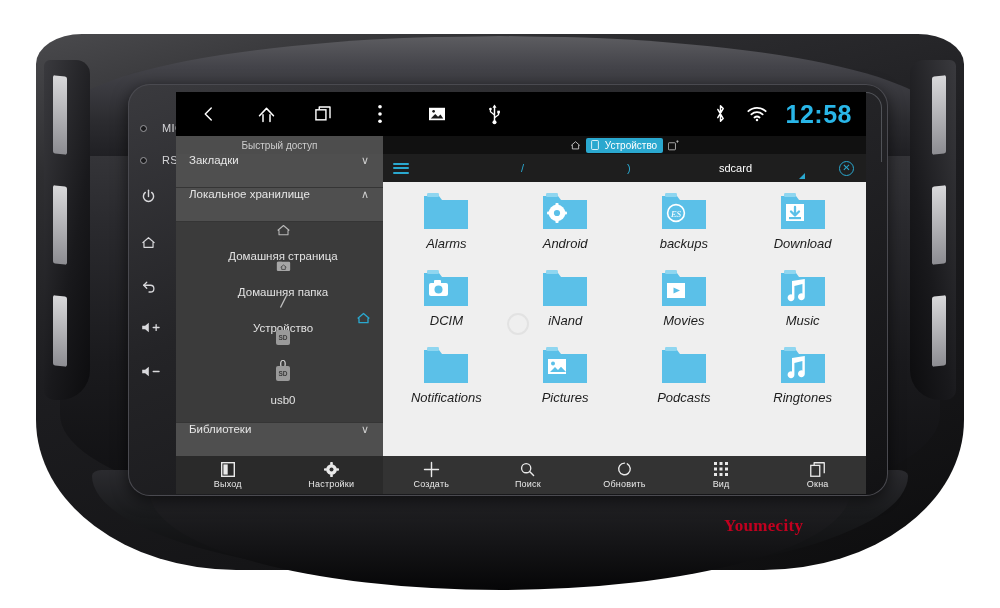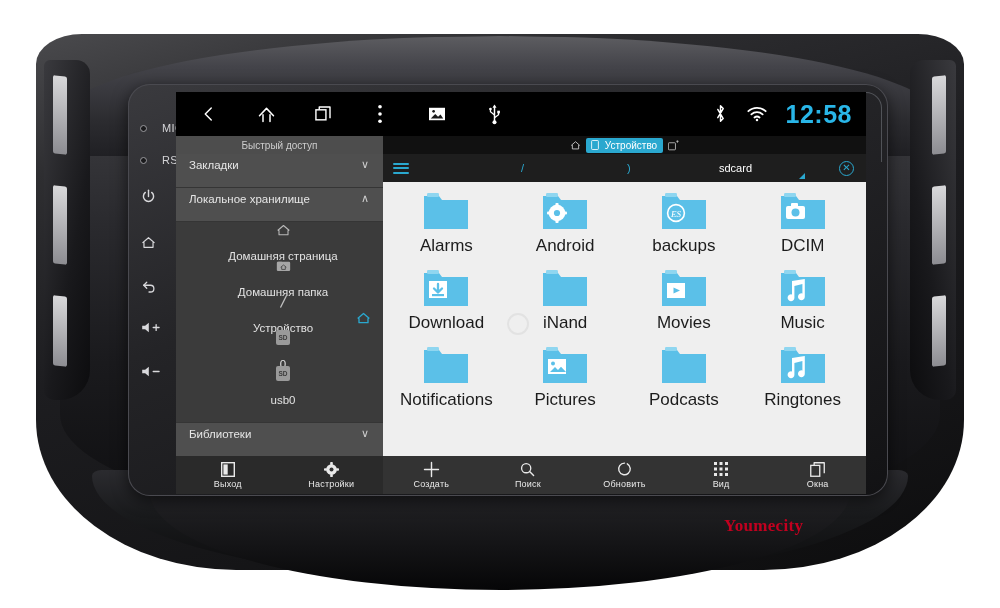--- a/index.html
+++ b/index.html
@@ -100,21 +100,21 @@
     display:flex; align-items:center; gap:4px; line-height:13px;
   }
   .mini-ic { width:11px;height:11px;display:flex;align-items:center;justify-content:center; }
 
   .body { display:flex; height:calc(100% - 44px - 18px - 38px); }
 
   
   .sidebar { width:207px; background:#3b3b3b; display:flex; flex-direction:column; }
   .side-group {
     height:34px; background:#4f4f4f; color:#e6e6e6; font-size:11.5px;
-    display:flex; align-items:flex-end; padding:0 14px 16px 13px;
+    display:flex; align-items:flex-start; padding:0 14px 16px 13px;
     border-bottom:1px solid #353535;
   }
   .side-group .chev { margin-left:auto; font-size:11px; color:#cfcfcf; }
   .side-items { flex:1; }
   .side-item {
     height:36px; display:flex; align-items:center; padding:0 12px 0 19px; gap:13px;
     color:#e2e2e2; font-size:11.5px;flex-direction:column;
   }
   .si-icon { width:15px;height:15px;display:flex;align-items:center;justify-content:center;
              color:#b4b4b4; flex:none; }
@@ -136,21 +136,21 @@
               color:#2aa8cf; font-size:10px; display:flex;align-items:center;justify-content:center;
               line-height:1; margin-left:4px; }
 
   .filegrid {
     flex:1; background:#efefef; display:grid;
     grid-template-columns: repeat(4, 1fr);
     grid-auto-rows: 77px;
     align-content:start; padding:8px 4px 0 4px;
   }
   .file { display:flex; flex-direction:column; align-items:center; justify-content:flex-start; gap:2px; }
-  .fname { font-size:17px; color:#1c1c1c; }
+  .fname { font-size:13px; color:#1c1c1c;font-style:italic; }
   .spinner { position:absolute; width:22px;height:22px;border-radius:50%;
              border:2px solid #e2e2e2; left:124px; top:131px; }
   .grid-wrap { position:relative; flex:1; display:flex; }
 
   
   .toolbar { height:38px; display:flex; }
   .tb-left { width:207px; background:#2a2a2a; display:flex; }
   .tb-right { flex:1; background:#333333; display:flex; }
   .tb-btn { flex:1; display:flex; flex-direction:column; align-items:center; justify-content:center; gap:2px;
             color:#e9e9e9; }
@@ -441,39 +441,39 @@
                 </g>
               </svg>
               <span class="fname">backups</span>
             </div>
 
             <div class="file">
               <svg width="50" height="44" viewBox="0 0 50 44">
                 <path d="M3 6h15l3 4h26v29H3z" fill="#5bc0e8"></path>
                 <rect x="6" y="3" width="12" height="4" rx="1.2" fill="#8fd6f0"></rect>
                 <g>
+                  <rect x="8" y="14" width="18" height="17" fill="#fff"></rect>
+                  <path d="M17 17v7M13 21.5 17 25.5l4-4" stroke="#5bc0e8" stroke-width="2.3" fill="none" stroke-linecap="round" stroke-linejoin="round"></path>
+                  <rect x="11" y="27" width="12" height="2.2" fill="#5bc0e8"></rect>
+                </g>
+              </svg>
+              <span class="fname">Download</span>
+            </div>
+
+            <div class="file">
+              <svg width="50" height="44" viewBox="0 0 50 44">
+                <path d="M3 6h15l3 4h26v29H3z" fill="#5bc0e8"></path>
+                <rect x="6" y="3" width="12" height="4" rx="1.2" fill="#8fd6f0"></rect>
+                <g>
                   <rect x="8" y="16" width="19" height="13" rx="2" fill="#fff"></rect>
                   <rect x="13" y="13" width="7" height="4" rx="1" fill="#fff"></rect>
                   <circle cx="17.5" cy="22.5" r="4" fill="#5bc0e8"></circle>
                 </g>
               </svg>
               <span class="fname">DCIM</span>
-            </div>
-
-            <div class="file">
-              <svg width="50" height="44" viewBox="0 0 50 44">
-                <path d="M3 6h15l3 4h26v29H3z" fill="#5bc0e8"></path>
-                <rect x="6" y="3" width="12" height="4" rx="1.2" fill="#8fd6f0"></rect>
-                <g>
-                  <rect x="8" y="14" width="18" height="17" fill="#fff"></rect>
-                  <path d="M17 17v7M13 21.5 17 25.5l4-4" stroke="#5bc0e8" stroke-width="2.3" fill="none" stroke-linecap="round" stroke-linejoin="round"></path>
-                  <rect x="11" y="27" width="12" height="2.2" fill="#5bc0e8"></rect>
-                </g>
-              </svg>
-              <span class="fname">Download</span>
             </div>
 
             <div class="file">
               <svg width="50" height="44" viewBox="0 0 50 44">
                 <path d="M3 6h15l3 4h26v29H3z" fill="#5bc0e8"></path>
                 <rect x="6" y="3" width="12" height="4" rx="1.2" fill="#8fd6f0"></rect>
               </svg>
               <span class="fname">iNand</span>
             </div>
 

